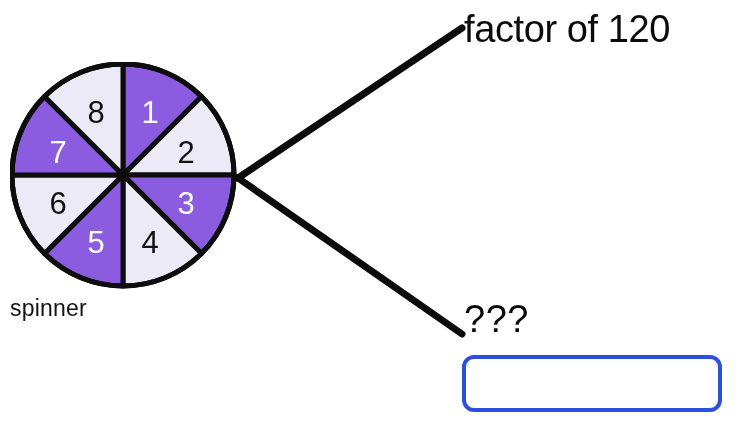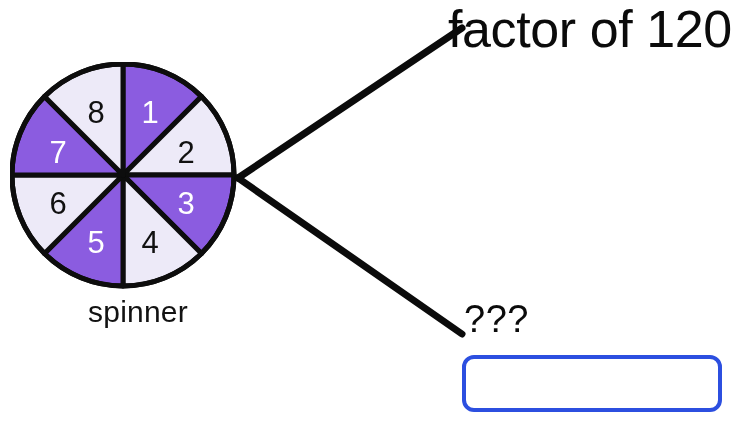--- a/index.html
+++ b/index.html
@@ -38,48 +38,47 @@
   }
   .sector-label {
     font-family: "Liberation Sans", sans-serif;
     font-size: 31px;
     font-weight: 400;
     dominant-baseline: central;
     text-anchor: middle;
   }
   #spinner-caption {
     position: absolute;
-    left: 15px;
+    left: 0;
     top: 233px;
     width: 226px;
-    text-align: center;
     font-family: "Liberation Sans", sans-serif;
-    font-size: 30px;
+    font-size: 23px;
     color: #121212;
     letter-spacing: 0.2px;
     white-space: nowrap;
   }
 
   
   #branch-svg {
     position: absolute;
     left: 228px;
     top: 14px;
     width: 244px;
     height: 334px;
     display: block;
   }
 
   
   #branch-top-label {
     position: absolute;
-    left: 448px;
+    left: 464px;
     top: 6px;
     font-family: "Liberation Sans", sans-serif;
-    font-size: 52px;
+    font-size: 38px;
     line-height: 46px;
     color: #0b0b0b;
     letter-spacing: -0.4px;
     white-space: nowrap;
   }
   #branch-bottom-label {
     position: absolute;
     left: 464px;
     top: 296px;
     font-family: "Liberation Sans", sans-serif;

